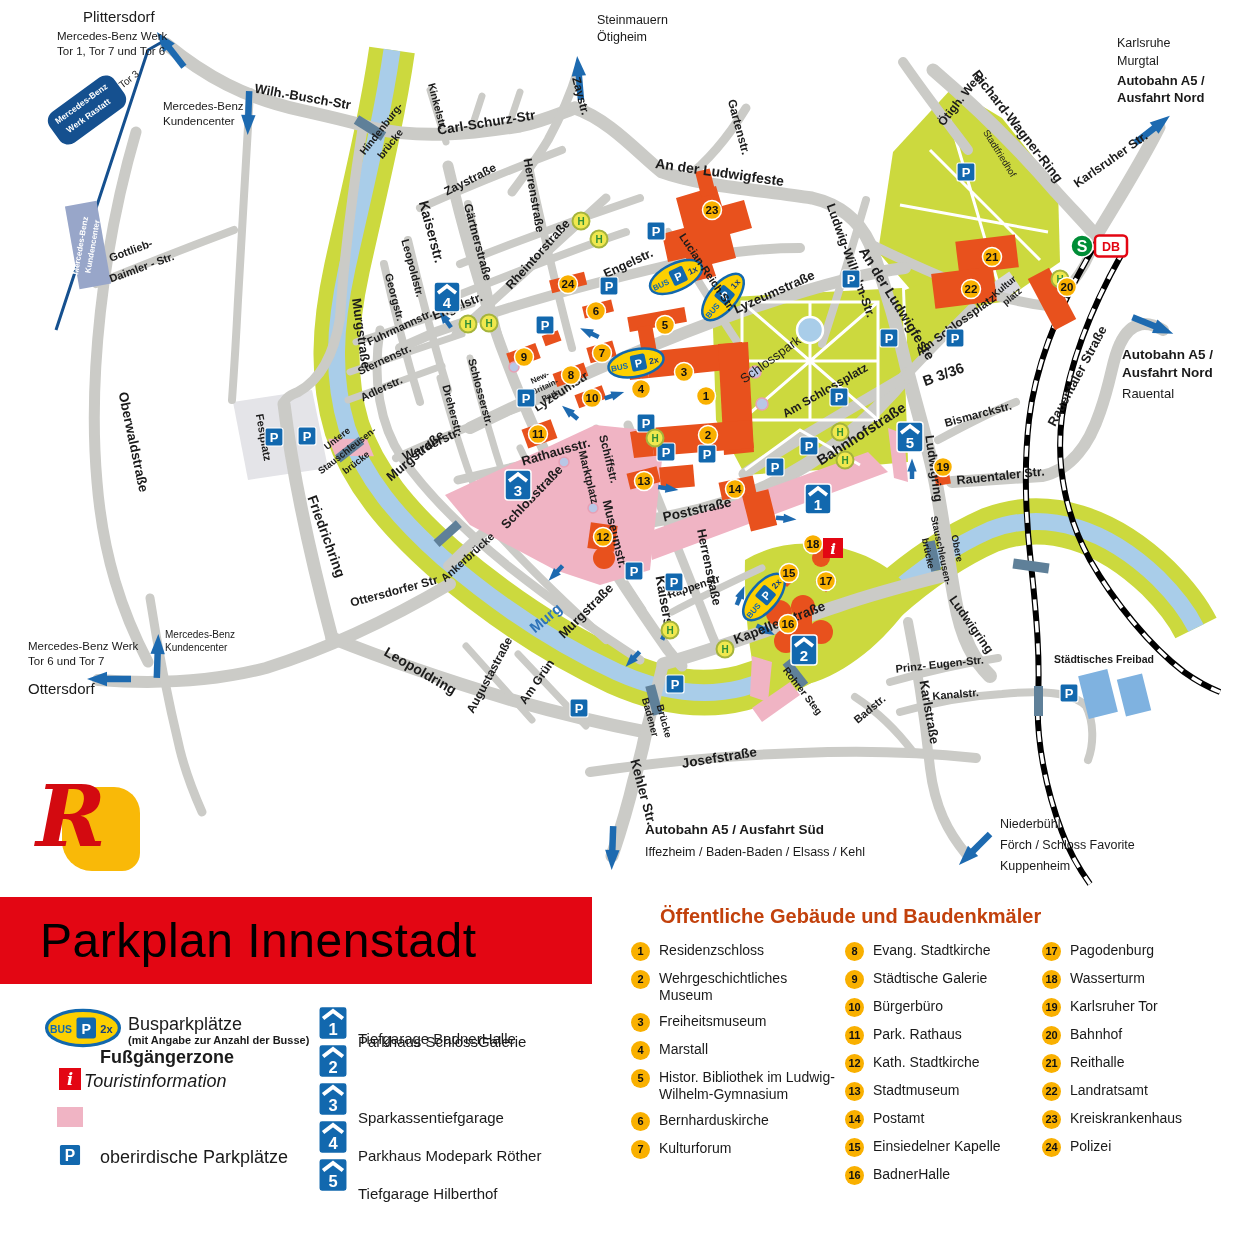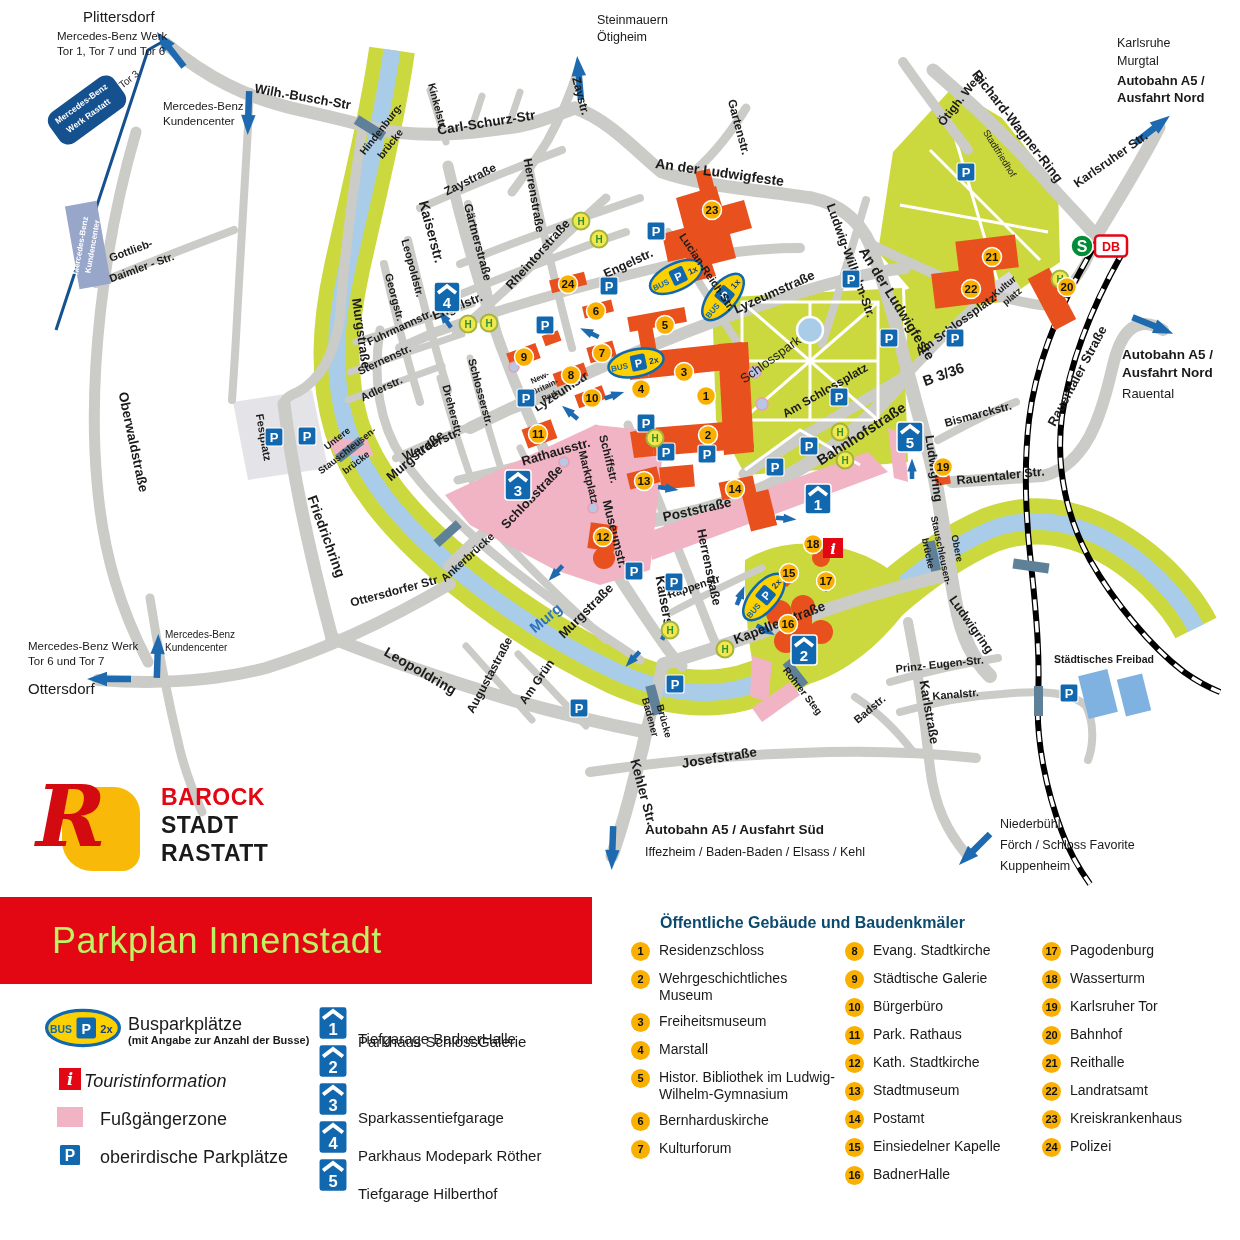--- a/index.html
+++ b/index.html
@@ -1,22 +1,22 @@
 <!DOCTYPE html>
 <html><head>
 <meta charset="utf-8">
 <style>
   html,body{margin:0;padding:0;background:#fff;}
   .stage{position:relative;width:1240px;height:1240px;background:#ffffff;overflow:hidden;
          font-family:"Liberation Sans",sans-serif;}
   svg{position:absolute;left:0;top:0;}
   .titlebar{position:absolute;left:0;top:897px;width:592px;height:87px;background:#e30613;
             display:flex;align-items:center;}
-  .titlebar h1{color:#bef264;font-size:36px;font-weight:400;margin:0 0 0 52px;letter-spacing:.5px;}
-  .poi-heading{position:absolute;left:660px;top:905px;font-size:16px;font-weight:700;color:#0c4a6e;margin-top:9px;}
+  .titlebar h1{color:#000000;font-size:48px;font-weight:400;margin:0 0 0 40px;letter-spacing:.5px;}
+  .poi-heading{position:absolute;left:660px;top:905px;font-size:20px;font-weight:700;color:#c2410c;}
   .poi-col{position:absolute;width:208px;display:flex;flex-direction:column;gap:9px;}
   .poi-item{display:flex;gap:9px;font-size:14px;line-height:17px;color:#1a1a1a;align-items:flex-start;}
   .poi-num{flex:0 0 19px;width:19px;height:19px;border-radius:50%;background:#f9b000;color:#111;
            font-weight:700;font-size:11px;display:flex;align-items:center;justify-content:center;}
   .leg-label{position:absolute;font-size:18px;color:#1a1a1a;}
   .leg-sub{position:absolute;font-size:11px;color:#1a1a1a;font-weight:bold;}
   .gar-label{position:absolute;left:358px;font-size:15px;color:#1a1a1a;margin-top:19px;}
   .logo{position:absolute;left:36px;top:781px;width:330px;height:95px;}
   .logo-mark{position:absolute;left:26px;top:6px;width:78px;height:84px;background:#f9b908;
              border-radius:14px 26px 18px 30px;}
@@ -725,31 +725,26 @@
       </g>
     </svg>
 
   <div class="titlebar">
     <h1>Parkplan Innenstadt</h1>
   </div>
 
   <div class="logo">
     <div class="logo-mark"></div>
     <div class="logo-r">R</div>
-    <div class="logo-text">
-      <div class="logo-line1">BAROCK</div>
-      <div class="logo-line2">STADT</div>
-      <div class="logo-line3">RASTATT</div>
-    </div>
   </div>
 
   <div class="leg-label" style="left:128px;top:1014px;">Busparkplätze</div>
   <div class="leg-sub" style="left:128px;top:1034px;">(mit Angabe zur Anzahl der Busse)</div>
   <div class="leg-label" style="left:84px;top:1071px;font-style:italic;">Touristinformation</div>
-  <div class="leg-label" style="left:100px;top:1109px;">Fußgängerzone</div>
+  <div class="leg-label" style="left:100px;top:1047px;font-weight:bold;">Fußgängerzone</div>
   <div class="leg-label" style="left:100px;top:1147px;">oberirdische Parkplätze</div>
 
   <div id="garage-legend">
       <div class="gar-label" style="top: 1014px;">Parkhaus SchlossGalerie</div>
       <div class="gar-label" style="top: 1011px;">Tiefgarage BadnerHalle</div>
       <div class="gar-label" style="top: 1090px;">Sparkassentiefgarage</div>
       <div class="gar-label" style="top: 1128px;">Parkhaus Modepark Röther</div>
       <div class="gar-label" style="top: 1166px;">Tiefgarage Hilberthof</div>
     </div>
 

